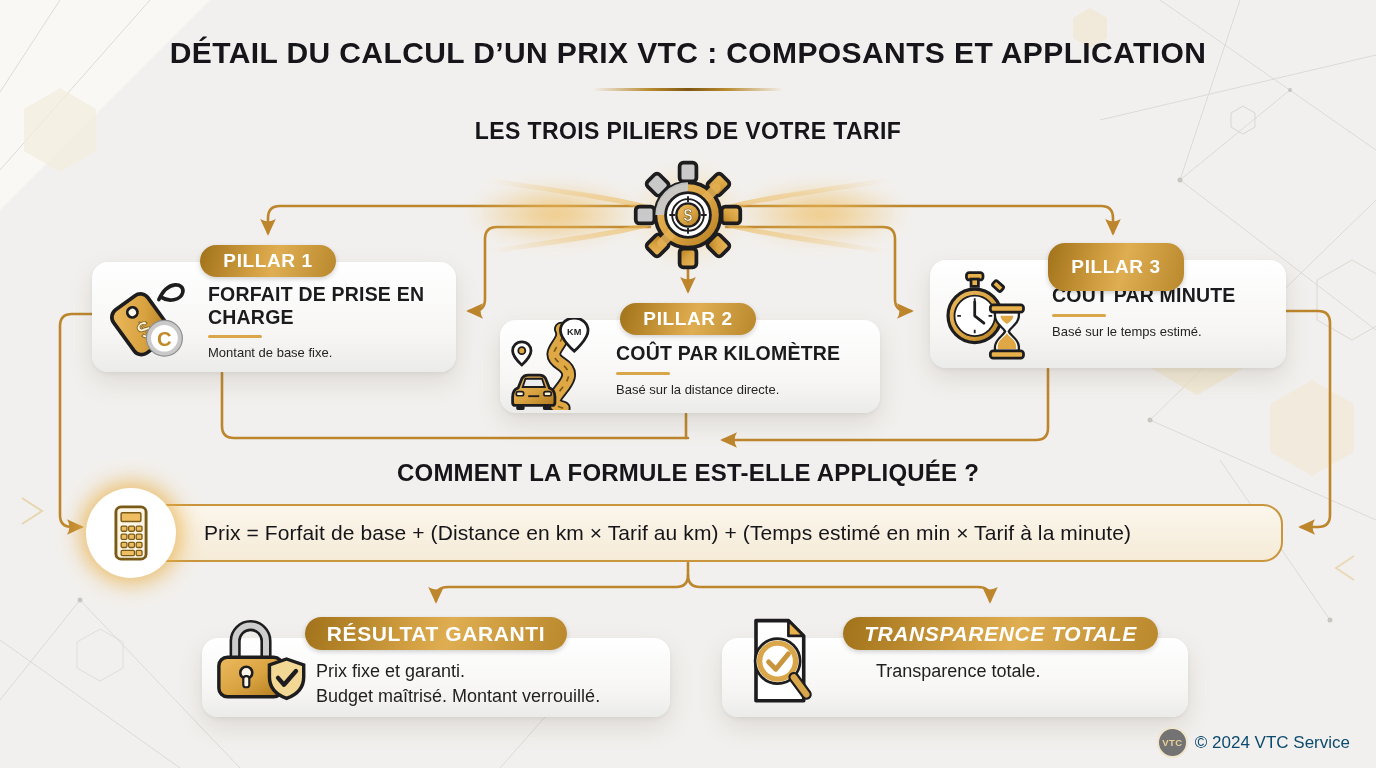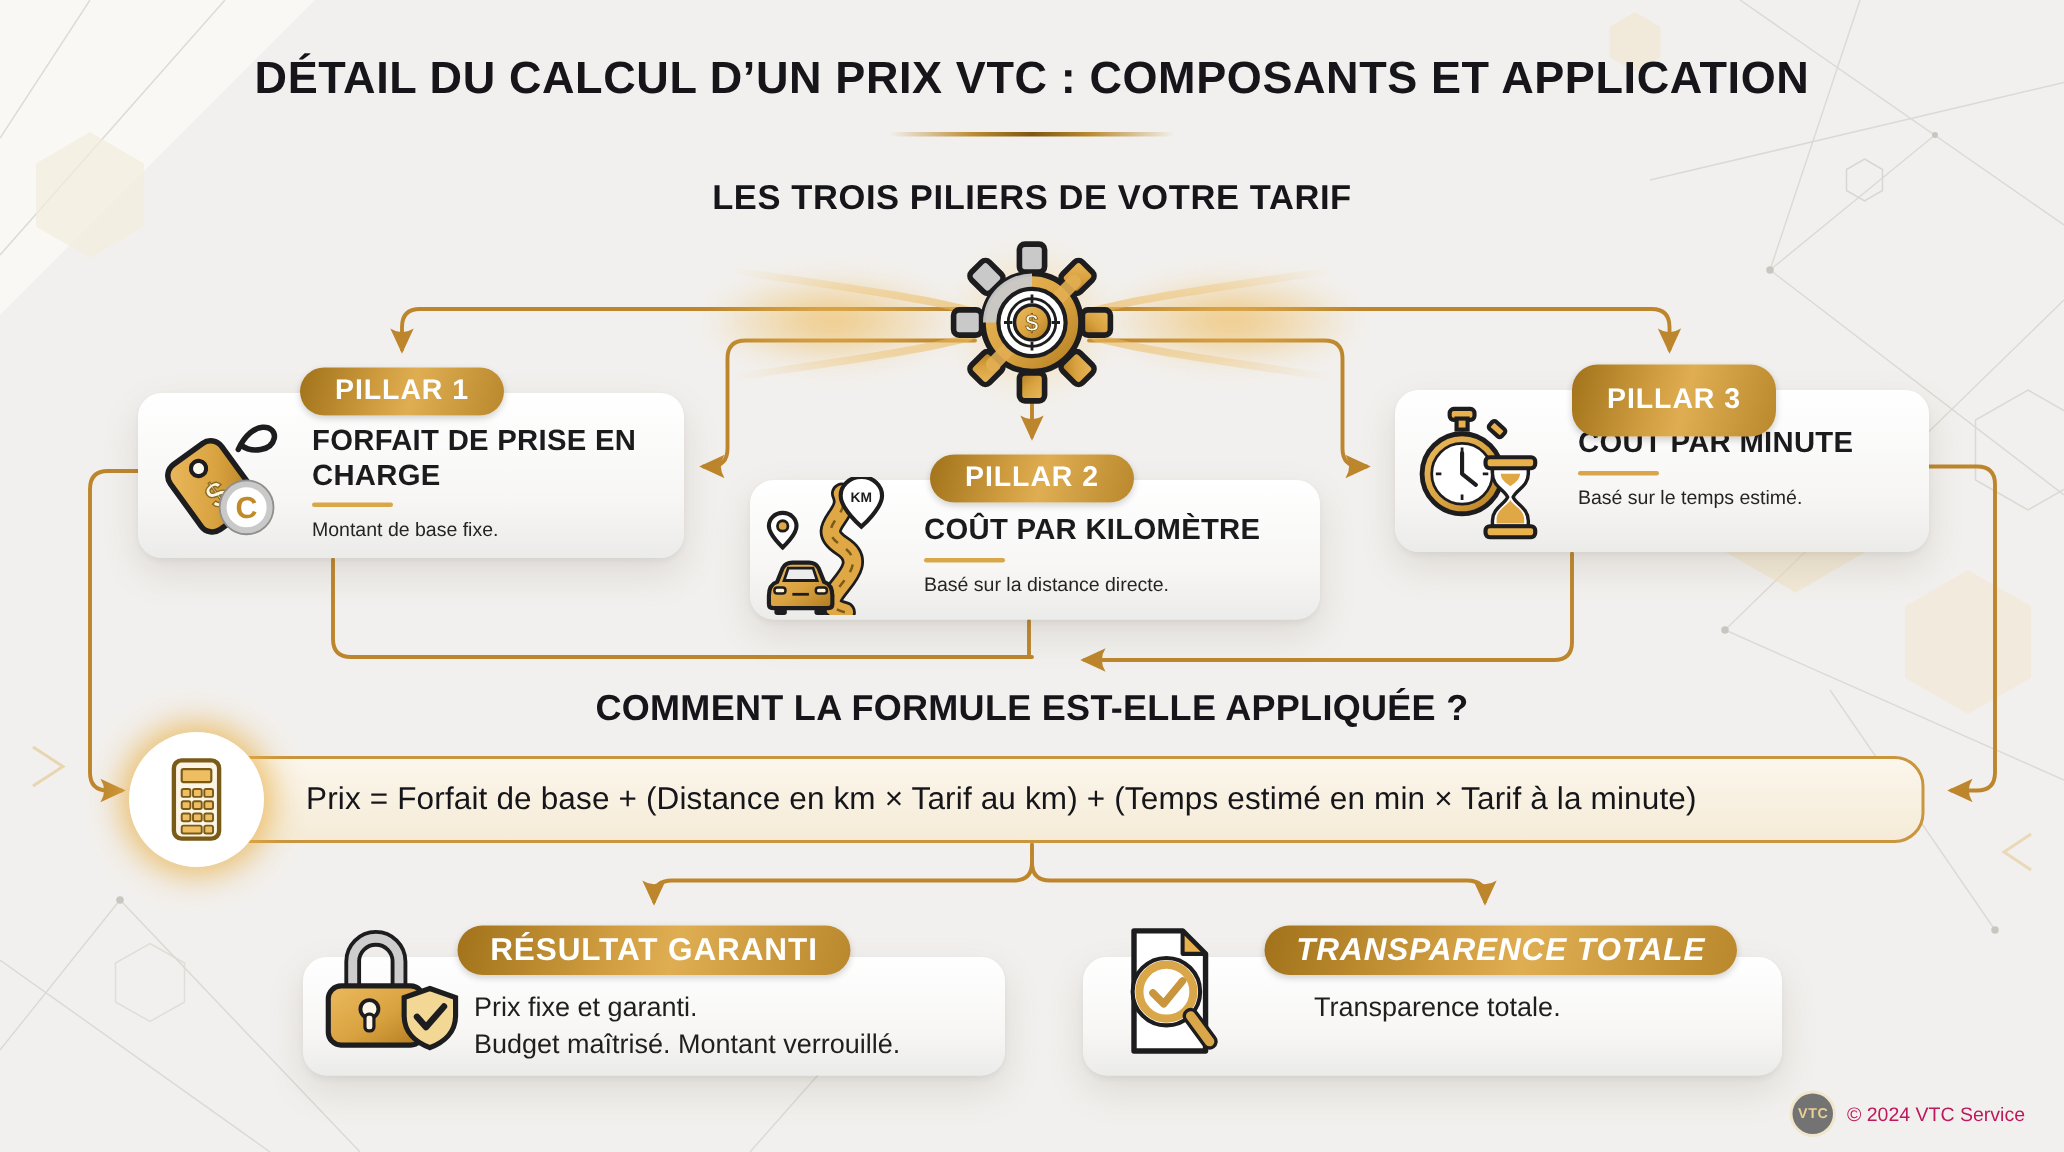--- a/index.html
+++ b/index.html
@@ -59,21 +59,21 @@
   .calc-circle{position:absolute; left:88px; top:490px; width:86px; height:86px; border-radius:50%;
     background:#fff; z-index:5; display:flex; align-items:center; justify-content:center;
     box-shadow:0 0 0 2px #ffffff, 0 0 22px 7px rgba(233,177,76,.85);}
   .r-text{position:absolute; z-index:5; font-size:18px; color:#1f1f1f; line-height:1.38;}
   #text-result1{left:316px; top:659px;}
   #text-result2{left:848px; top:659px;margin-left:28px;}
   .footer{position:absolute; right:26px; top:729px; display:flex; align-items:center; gap:9px; z-index:4;}
   .vtc-logo{width:27px; height:27px; border-radius:50%; background:#737373; color:#e9cf96;
     font-size:9.5px; font-weight:800; display:flex; align-items:center; justify-content:center;
     box-shadow:0 0 0 2px #efe6cd; letter-spacing:.4px;}
-  .copyright{font-size:13px; color:#be185d;}
+  .copyright{font-size:17px; color:#0c4a6e;}
 </style>
 </head>
 <body>
 
 <div class="stage">
 
   <svg width="0" height="0" style="position:absolute">
     <defs>
       <linearGradient id="goldGrad" x1="0" y1="0" x2="1" y2="1">
         <stop offset="0" stop-color="#EBBA5E"></stop>

